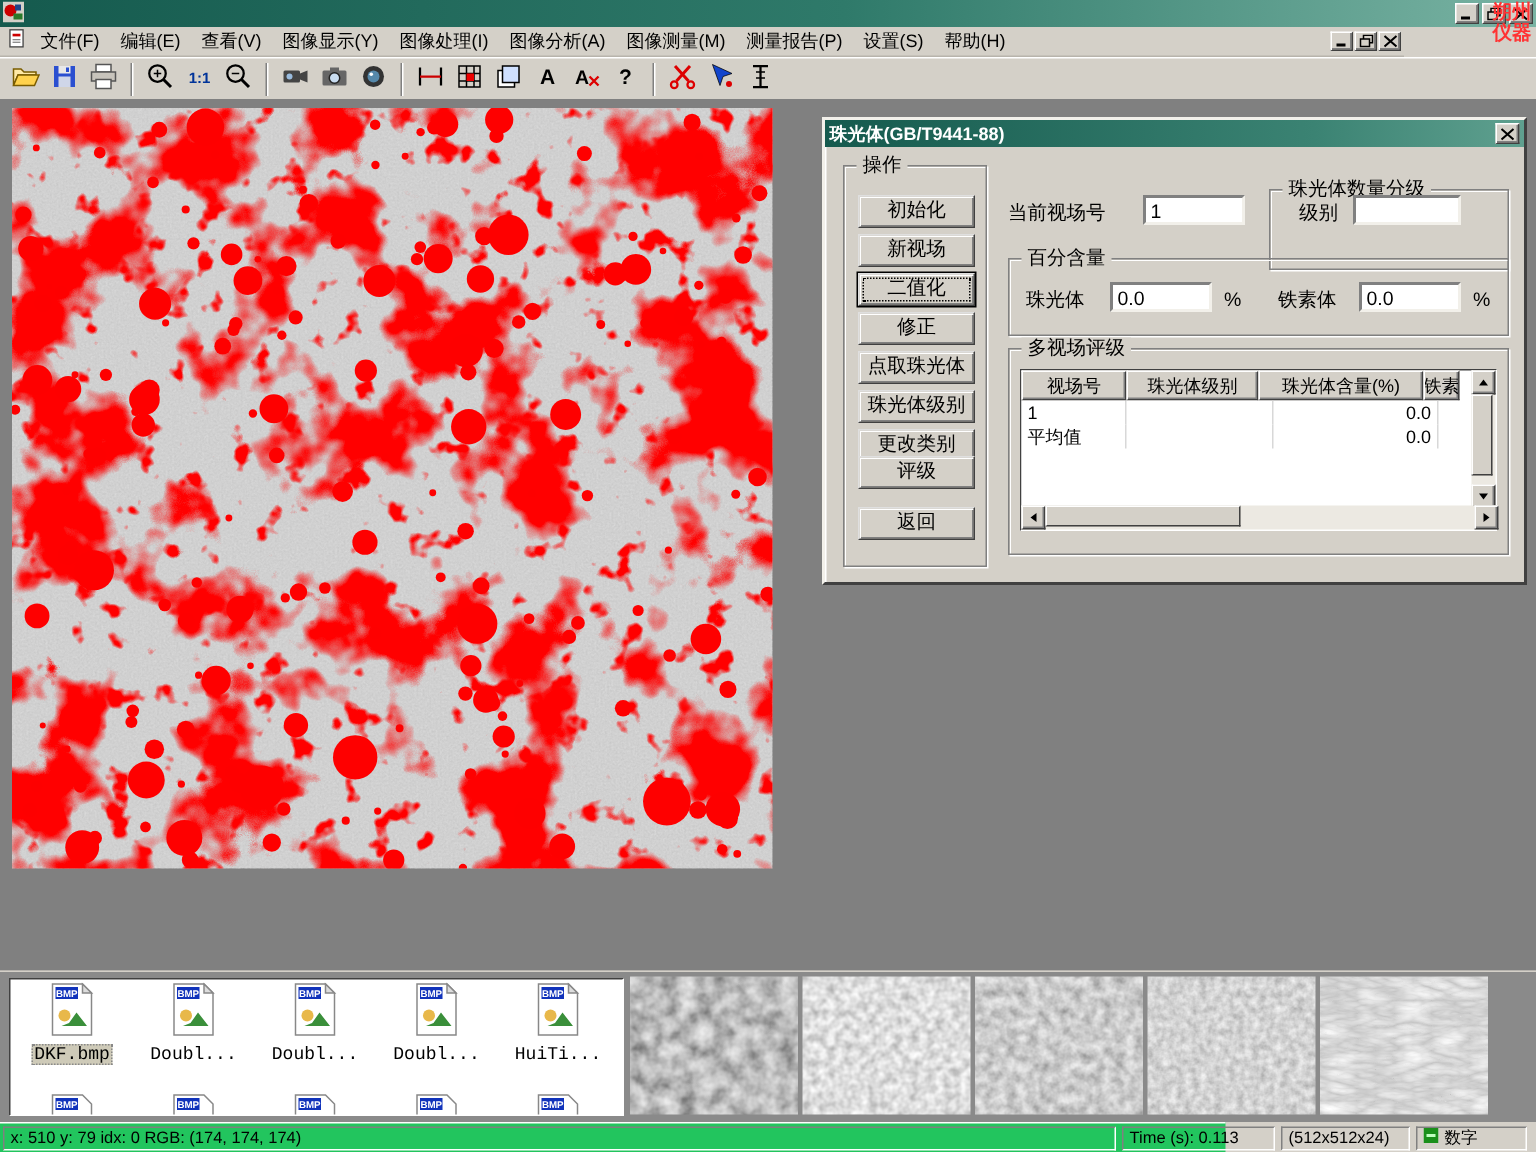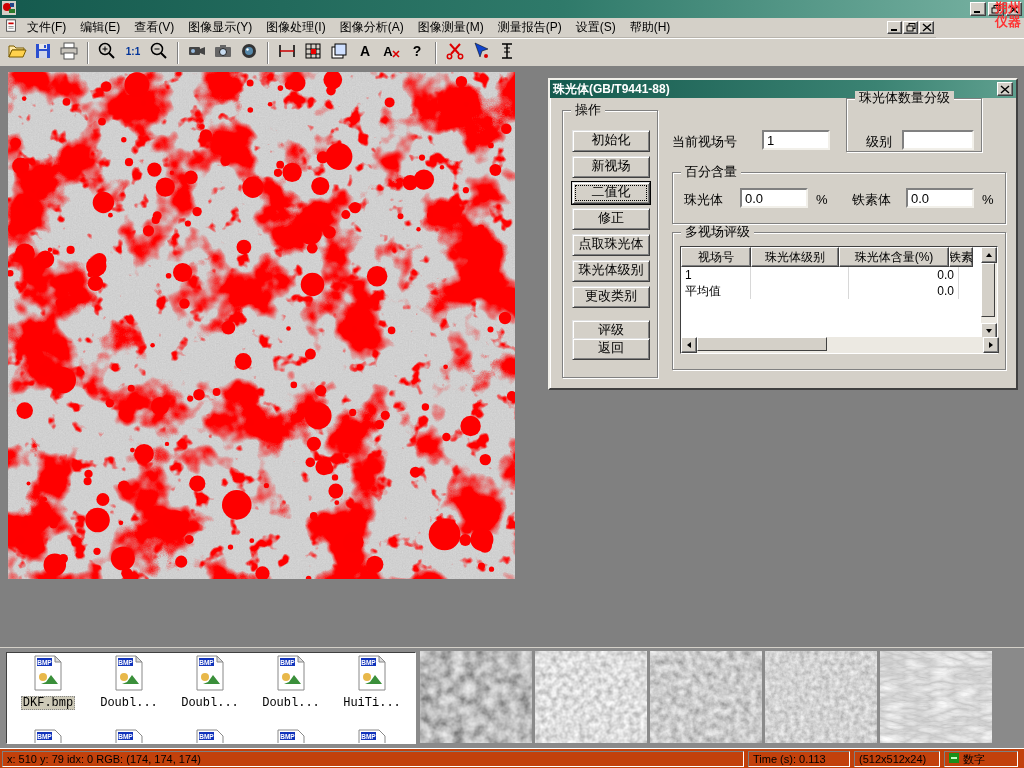--- a/index.html
+++ b/index.html
@@ -73,21 +73,21 @@
   
   #bottompanel{left:0;top:647px;width:1024px;height:101px;background:#8a8a8a;border-top:1px solid #d4d0c8}
   #filelist{position:absolute;left:6px;top:4px;width:410px;height:92px;background:#fff;border:1px solid;border-color:#404040 #fff #fff #404040;overflow:hidden;display:flex;flex-wrap:wrap;align-content:flex-start}
   .file-item{width:80px;height:72px;margin:2px 0 0 1px;display:flex;flex-direction:column;align-items:center}
   .file-item .fname{font-family:"Liberation Mono",monospace;font-size:12px;line-height:14px;margin-top:2px;padding:0 2px;white-space:nowrap}
   .file-item.selected .fname{background:#cecab8;outline:1px dotted #888;outline-offset:-1px}
   #thumbs{position:absolute;left:420px;top:3px;height:94px;display:flex;gap:3px}
   .thumb{width:112px;height:92px;display:block}
 
   
-  #statusbar{left:0;top:748px;width:1024px;height:20px;background:#c2410c;border-top:1px solid #fff}
+  #statusbar{left:0;top:748px;width:817px;height:20px;background:#22c55e;border-top:1px solid #fff}
   .spanel{position:absolute;top:2px;height:16px;border:1px solid;border-color:#808080 #fff #fff #808080;font-size:11px;line-height:14px;padding:0 4px;white-space:nowrap;overflow:hidden;display:flex;align-items:center;gap:4px}
 </style>
 </head>
 <body>
 
 <div id="titlebar" class="abs">
   <span>
     <svg width="14" height="14" viewBox="0 0 14 14">
         <rect x="0" y="0" width="14" height="14" fill="#d4d0c8"></rect>
         <circle cx="5" cy="6" r="4" fill="#c00"></circle>
@@ -510,27 +510,27 @@
     <div class="group" style="left:12px;top:30px;width:96px;height:268px">
       <span class="legend">操作</span>
     </div>
     <div class="opbtn raised" style="top:50px">初始化</div>
     <div class="opbtn raised" style="top:76px">新视场</div>
     <div class="opbtn raised default" style="top:102px">二值化</div>
     <div class="opbtn raised" style="top:128px">修正</div>
     <div class="opbtn raised" style="top:154px">点取珠光体</div>
     <div class="opbtn raised" style="top:180px">珠光体级别</div>
     <div class="opbtn raised" style="top:206px">更改类别</div>
-    <div class="opbtn raised" style="top:240px">评级</div>
+    <div class="opbtn raised" style="top:224px">评级</div>
     <div class="opbtn raised" style="top:258px">返回</div>
 
     <span class="dlabel" style="left:122px;top:54px">当前视场号</span>
     <input class="field abs" style="left: 212px; top: 50px; width: 68px; height: 20px;" value="1">
 
-    <div class="group" style="left:296px;top:18px;width:136px;height:54px">
+    <div class="group" style="left:296px;top:46px;width:160px;height:54px">
       <span class="legend">珠光体数量分级</span>
     </div>
     <span class="dlabel" style="left:316px;top:54px">级别</span>
     <input class="field abs" style="left: 352px; top: 50px; width: 72px; height: 20px;" value="">
 
     <div class="group" style="left:122px;top:92px;width:334px;height:52px">
       <span class="legend">百分含量</span>
     </div>
     <span class="dlabel" style="left:134px;top:112px">珠光体</span>
     <input class="field abs" style="left: 190px; top: 108px; width: 68px; height: 20px;" value="0.0">

